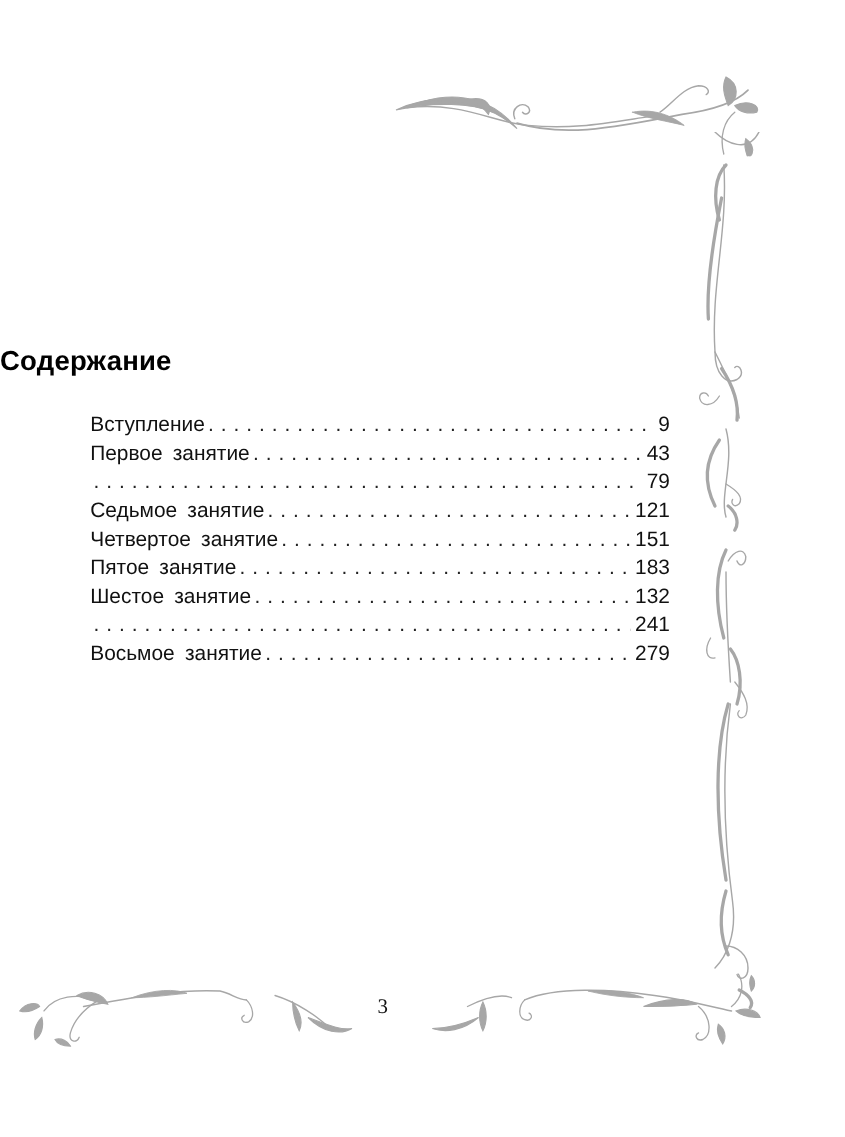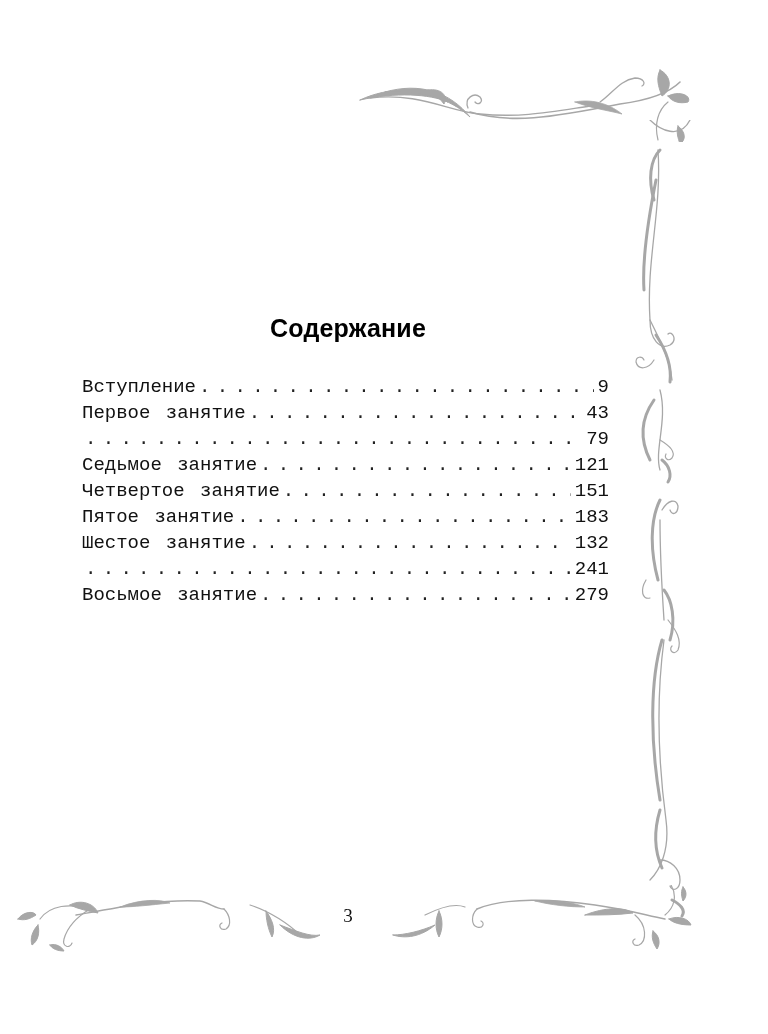--- a/index.html
+++ b/index.html
@@ -1,27 +1,26 @@
 <!DOCTYPE html>
 <html><head>
 <meta charset="utf-8">
 <style>
   html, body { margin: 0; padding: 0; background: #ffffff; }
   body { width: 768px; height: 1034px; position: relative; overflow: hidden; }
   .page { position: absolute; left: 0; top: 0; width: 768px; height: 1034px; background: #fff; }
   .ornament { position: absolute; }
   .title {
     position: absolute; left: 0; width: 696px; top: 314px;
-    text-align: center;
     font-family: "Liberation Sans", "DejaVu Sans", sans-serif;
     font-weight: bold; font-size: 25px; color: #000; letter-spacing: 0.2px;
   }
   .toc {
     position: absolute; left: 82px; top: 374px; width: 527px;
-    font-family: Liberation Mono, monospace;
+    font-family: Liberation Sans, sans-serif;
     font-size: 19px; color: #111;
   }
   .toc-row {
     display: flex; align-items: baseline; height: 26px; line-height: 26px;
   }
   .toc-label { white-space: nowrap; word-spacing: 4px; }
   .toc-dots {
     flex: 1; overflow: hidden; white-space: nowrap; margin: 0 4px 0 3px;
     letter-spacing: 6.3px; color: #222;
   }

